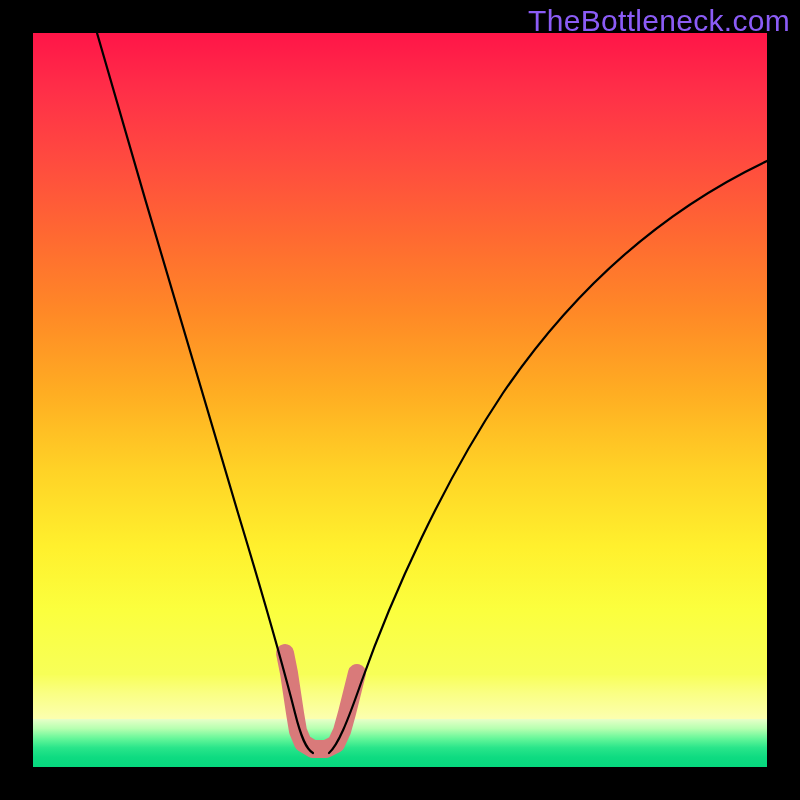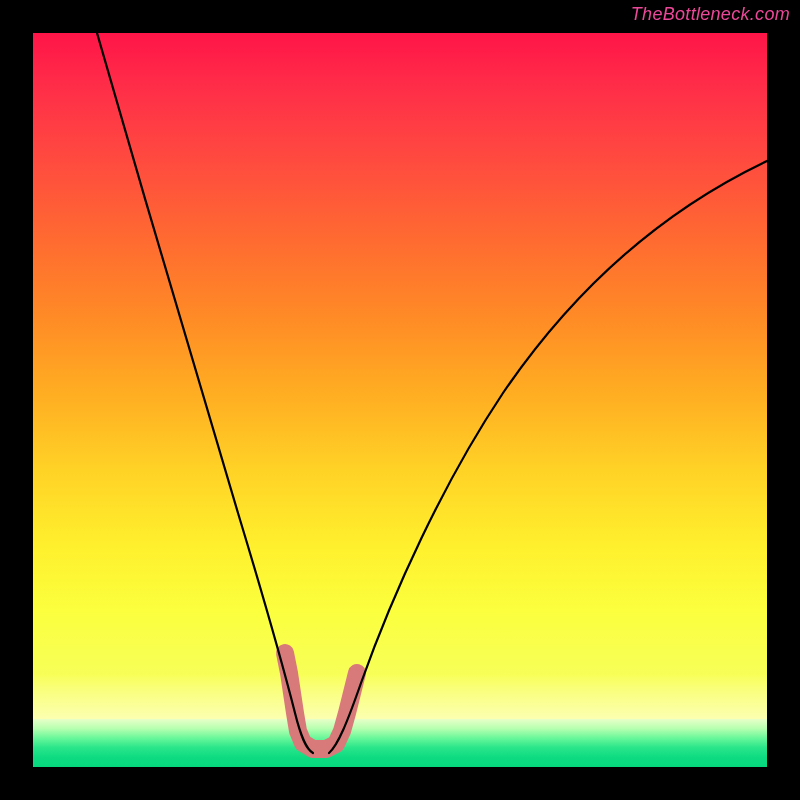--- a/index.html
+++ b/index.html
@@ -14,26 +14,25 @@
   .frame {
     position: relative;
     width: 800px;
     height: 800px;
     background: #000;
   }
   .watermark {
     position: absolute;
     top: 4px;
     right: 10px;
-    color: #ec4899;
-    font-size: 18px;
+    color: #8b5cf6;
+    font-size: 30px;
     font-weight: 500;
     letter-spacing: 0.3px;
     z-index: 30;
-    font-style: italic;
   }
   .plot-area {
     position: absolute;
     left: 33px;
     top: 33px;
     width: 734px;
     height: 734px;
     overflow: hidden;
   }
   .gradient-main {

